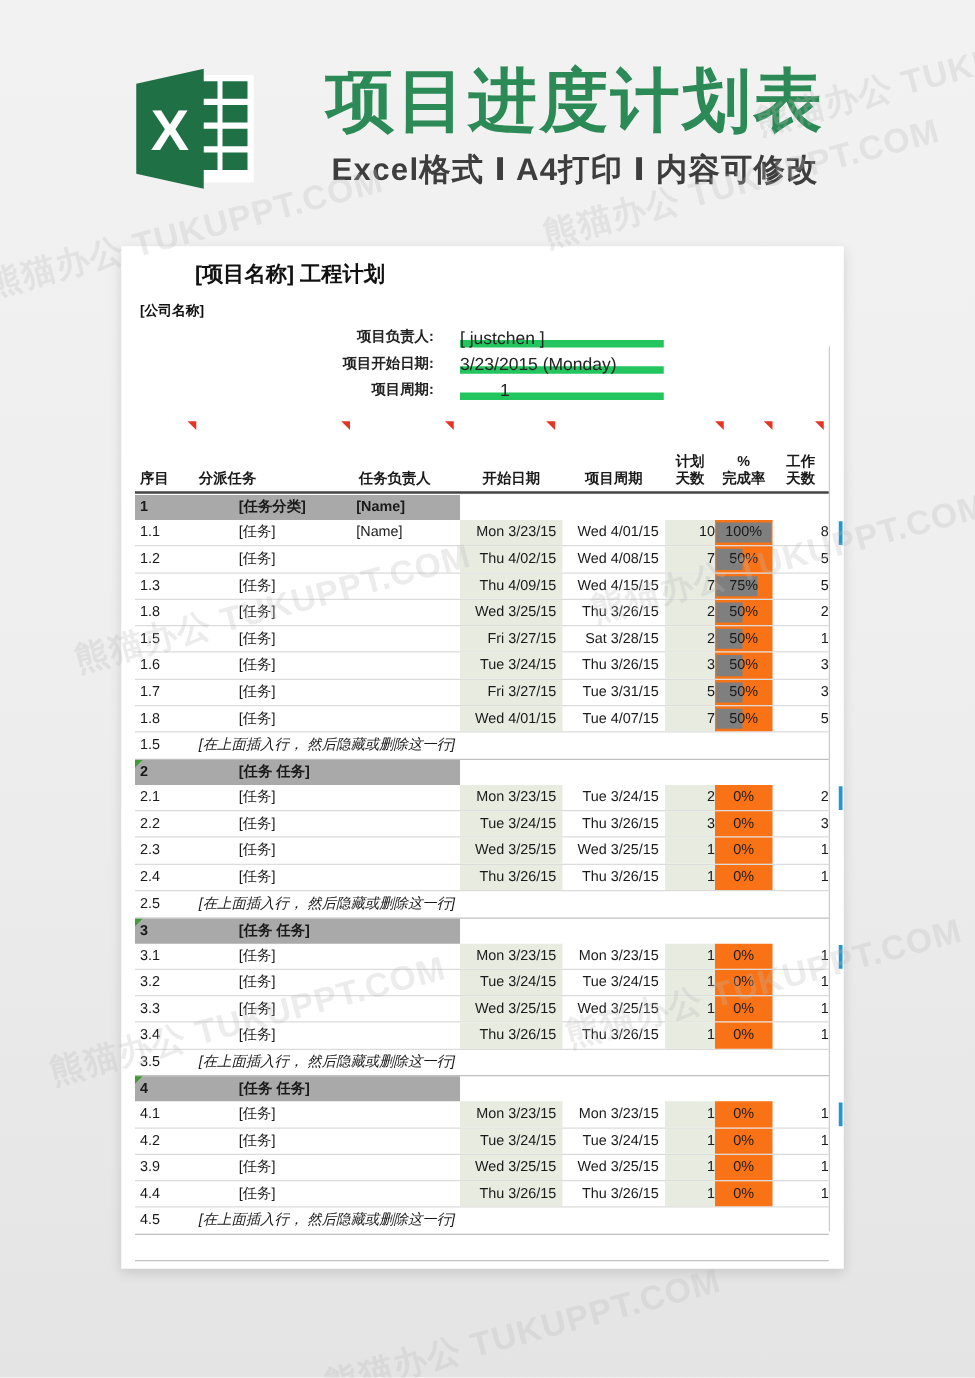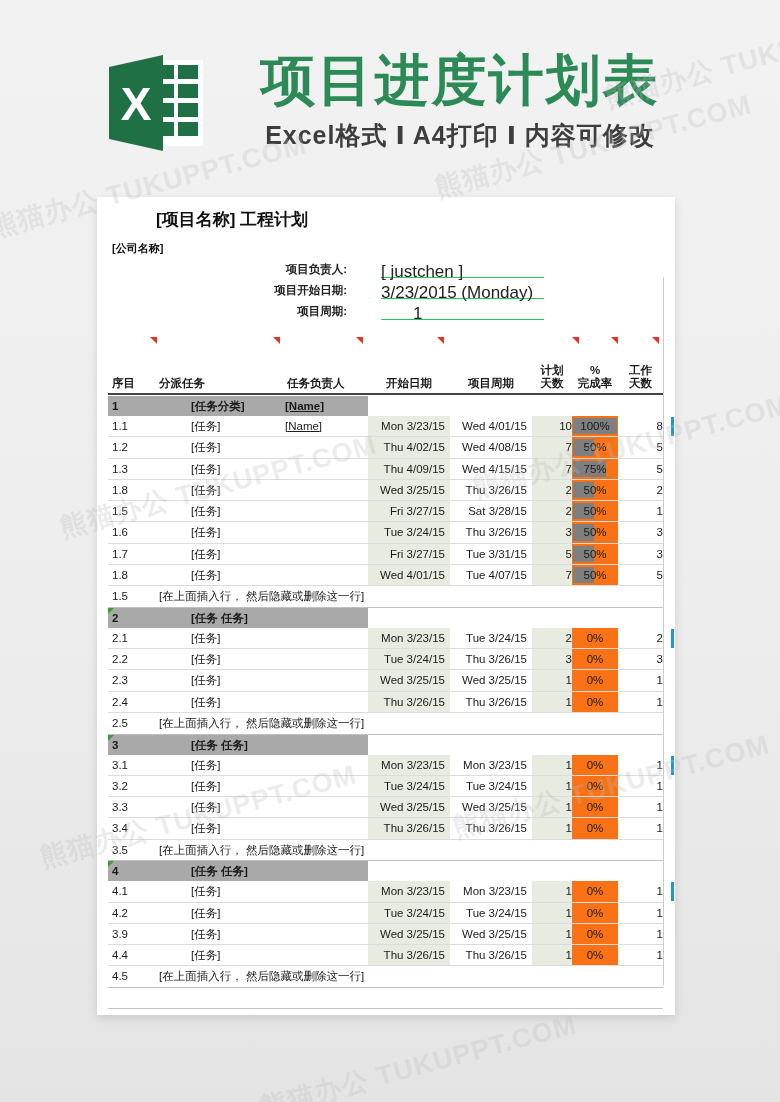--- a/index.html
+++ b/index.html
@@ -34,22 +34,22 @@
   .sheet-title{position:absolute;left:15px;top:11px;font-size:17px;font-weight:bold;color:#111;margin-left:44px;}
   .sheet-company{position:absolute;left:15px;top:44px;font-size:11px;font-weight:bold;color:#111;}
   .fields{position:absolute;left:0;top:62px;width:566px;}
   .field-row{position:relative;height:21px;}
   .field-label{
     position:absolute;left:80px;width:170px;text-align:right;
     font-size:11.5px;font-weight:bold;color:#222;top:3px;
   }
   .field-value{
     position:absolute;left:271px;width:163px;top:0;height:19px;
-    border-bottom:1px solid #22c55e;font-size:17px;color:#222;
-    padding-top:3px;box-sizing:border-box;margin-left:13px;
+    border-bottom:6px solid #22c55e;font-size:14px;color:#222;
+    padding-top:3px;box-sizing:border-box;
   }
   .field-value.center-ish{padding-left:32px;}
   .vline{position:absolute;left:566px;top:80px;width:1px;height:708px;background:#cccccc;}
   
   .cmark{
     position:absolute;top:140px;width:0;height:0;
     border-top:7px solid #e53422;border-left:7px solid transparent;
   }
   
   .thead{
@@ -71,29 +71,29 @@
     position:relative;font-size:11.5px;color:#1a1a1a;box-sizing:border-box;
   }
   .trow.band{height:20px;line-height:20px;}
   .band-bg{position:absolute;left:0;top:0;width:260px;height:100%;background:#a9a9a9;z-index:0;}
   .trow.band .c{position:relative;z-index:1;font-weight:bold;}
   .trow.data{height:21.3px;line-height:20.3px;border-bottom:1px solid #dcdcdc;}
   .trow.note{height:21.5px;line-height:20.5px;border-bottom:1px solid #c0c0c0;}
   .c{overflow:hidden;white-space:nowrap;}
   .c.id{padding-left:4px;}
   .c.task{padding-left:4px;margin-left:32px;}
-  .c.owner{padding-left:2px;text-decoration:underline;}
+  .c.owner{padding-left:2px;}
   .c.date{text-align:right;padding-right:5px;}
   .c.num{text-align:right;padding-left:15px;}
   .c.start{background:#e7ebe0;}
   .c.plan{background:#e7ebe0;}
   .c.pct{background:#f97316;position:relative;text-align:center;}
   .pct-bar{position:absolute;left:1px;top:2px;bottom:2px;background:#7f7f7f;z-index:0;}
   .pct-text{position:relative;z-index:1;}
-  .note-text{grid-column:2 / span 7;padding-left:4px;}
+  .note-text{font-style:italic;grid-column:2 / span 7;padding-left:4px;}
   .green-corner{
     position:absolute;left:0;top:0;width:0;height:0;z-index:2;
     border-top:6px solid #3f9c35;border-right:6px solid transparent;
   }
   .blue-tick{position:absolute;right:-11px;top:1px;width:3px;height:19px;background:#2196d3;z-index:3;}
   .bottom-line{position:absolute;left:11px;width:555px;height:1px;background:#c4c4c4;}
 </style>
 </head>
 <body>
 

